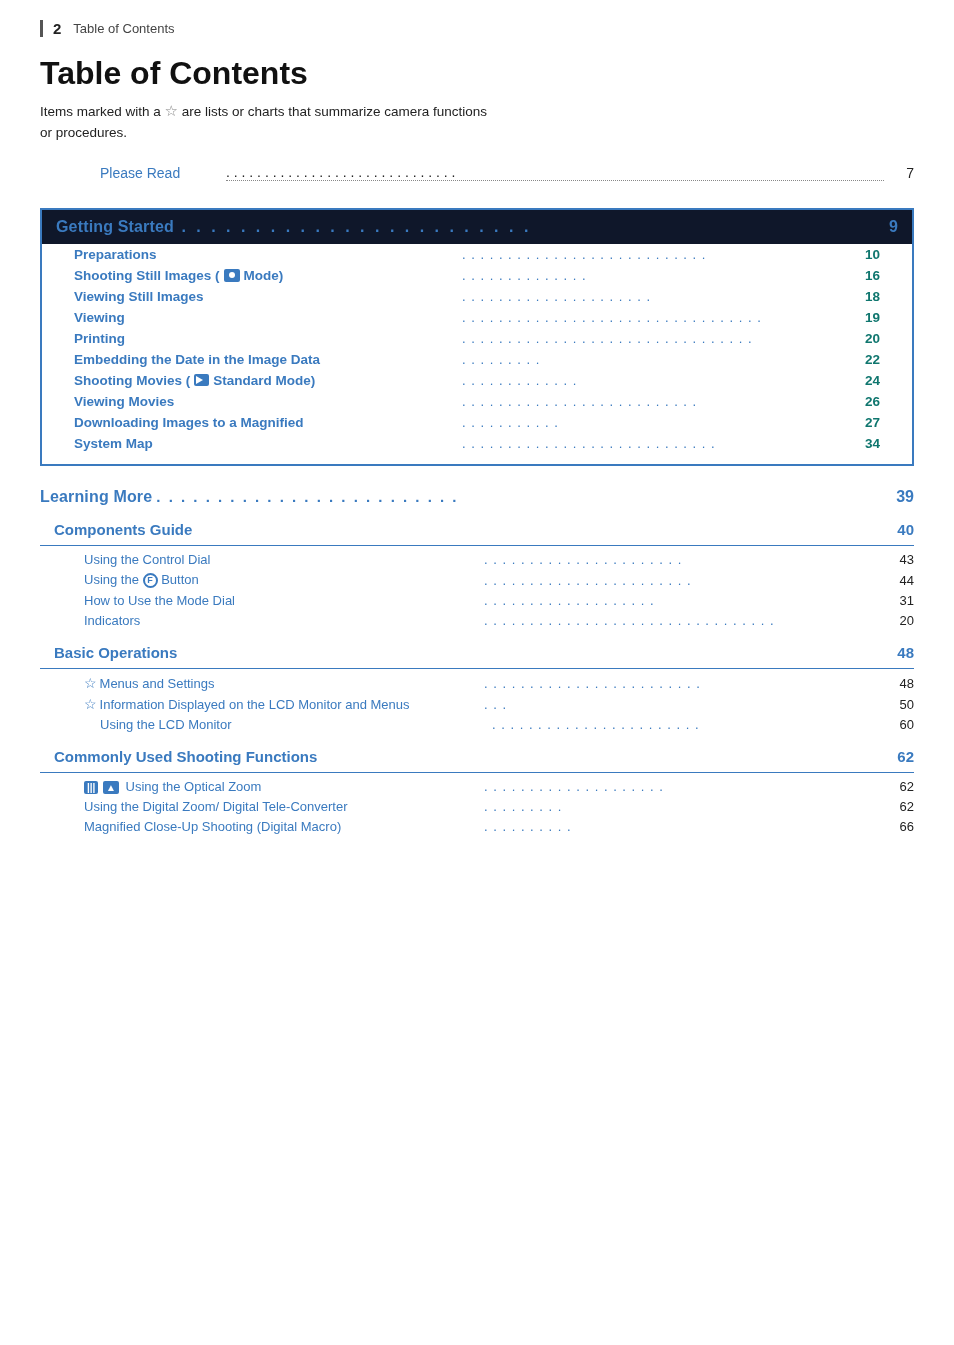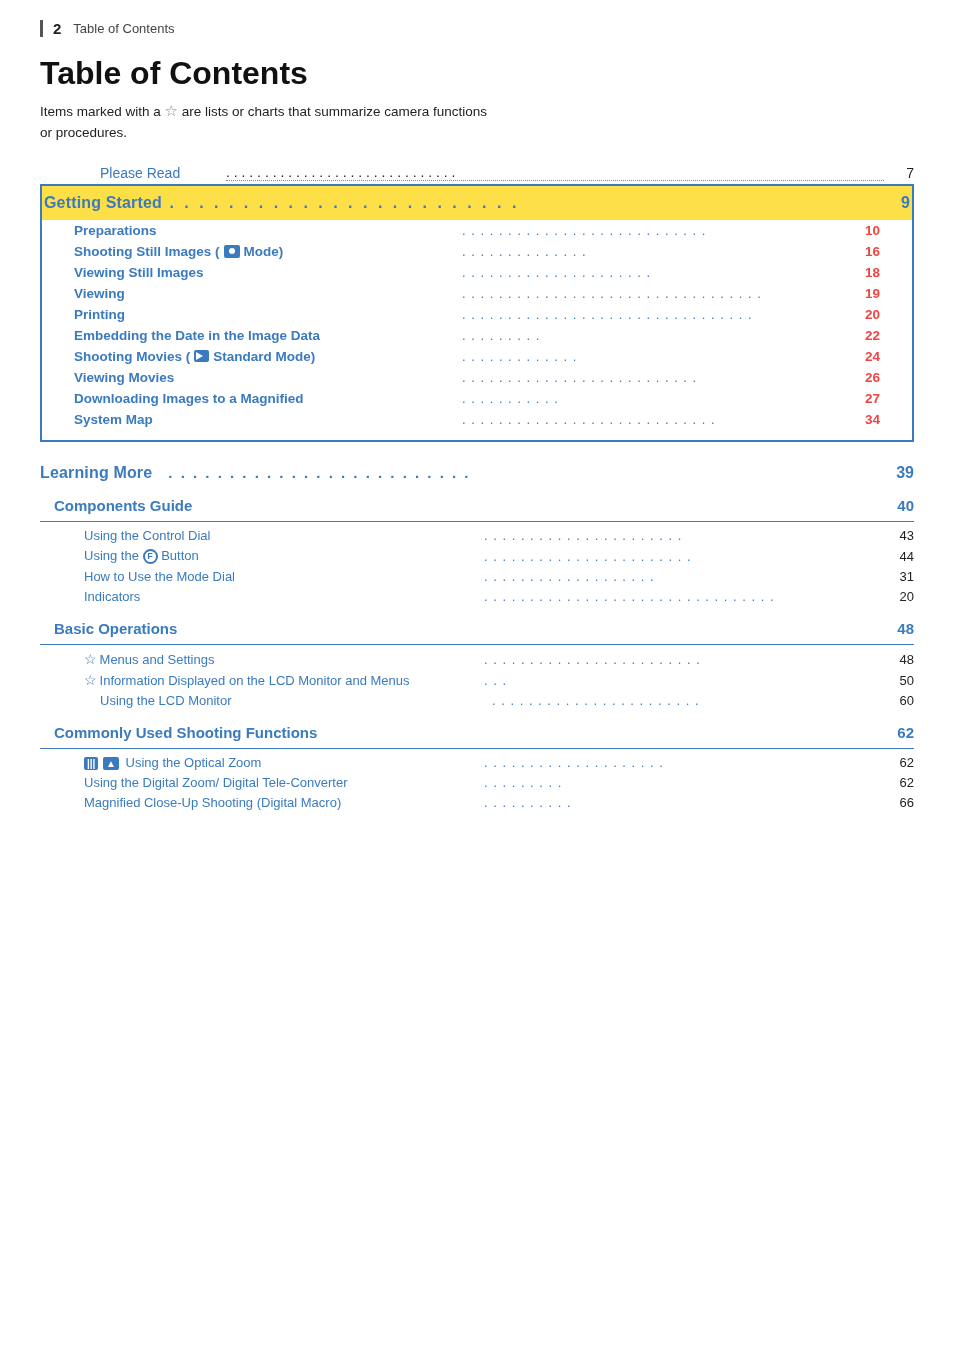--- a/index.html
+++ b/index.html
@@ -43,21 +43,21 @@
       line-height: 1.5;
     }
     .star-icon {
       display: inline-block;
       color: #888;
       font-size: 15px;
     }
     .please-read-line {
       display: flex;
       align-items: center;
-      margin-bottom: 2px;
+      margin-bottom: 26px;
       padding-left: 60px;
     }
     .please-read-label {
       color: #3a7abf;
       font-size: 14px;
       font-weight: normal;
       min-width: 120px;
     }
     .dotted-line {
       flex: 1;
@@ -72,22 +72,22 @@
       min-width: 24px;
       text-align: right;
     }
     
     .section-box {
       border: 2px solid #3a7abf;
       margin-bottom: 22px;
       padding: 0 0 10px 0;
     }
     .section-header {
-      background: #fde047;
-      padding: 8px 2px;
+      background: #0f172a;
+      padding: 8px 14px;
       display: flex;
       align-items: center;
     }
     .section-title {
       font-size: 16px;
       font-weight: 900;
       color: #3a7abf;
       font-family: Arial Black, Arial, sans-serif;
       flex: 1;
       letter-spacing: 0.01em;
@@ -116,21 +116,21 @@
     }
     .toc-dots {
       flex: 1;
       overflow: hidden;
       white-space: nowrap;
       color: #3a7abf;
       font-size: 13px;
       letter-spacing: 1px;
     }
     .toc-num {
-      color: #ef4444;
+      color: #0f766e;
       font-size: 13.5px;
       font-weight: bold;
       min-width: 30px;
       text-align: right;
     }
     .camera-icon {
       display: inline-block;
       width: 16px;
       height: 13px;
       background: #3a7abf;
@@ -177,21 +177,20 @@
       margin-right: 3px;
     }
     
     .lm-section {
       margin-bottom: 10px;
     }
     .lm-header {
       display: flex;
       align-items: center;
       margin-bottom: 10px;
-      gap: 12px;
     }
     .lm-title {
       font-size: 16px;
       font-weight: 900;
       color: #3a7abf;
       font-family: Arial Black, Arial, sans-serif;
       letter-spacing: 0.01em;
       white-space: nowrap;
     }
     .lm-dots {

